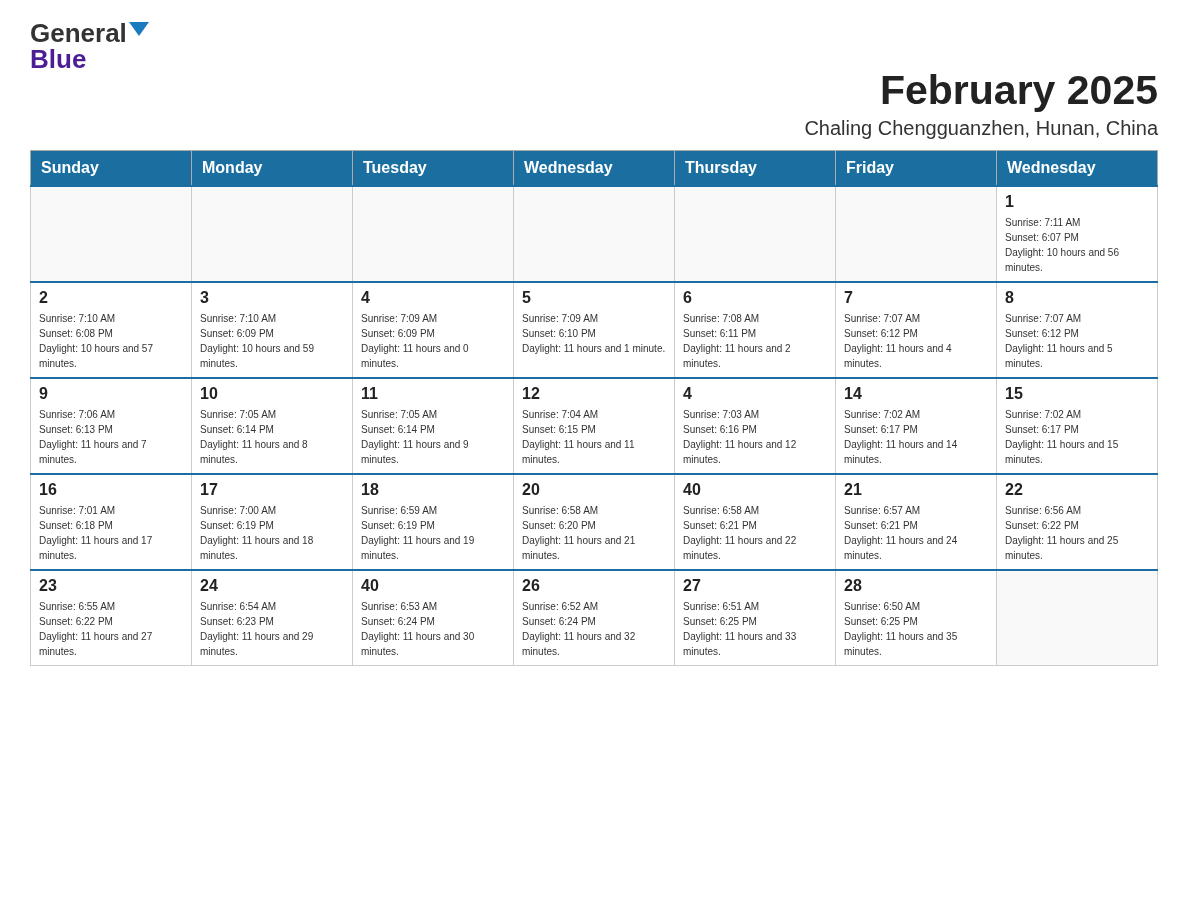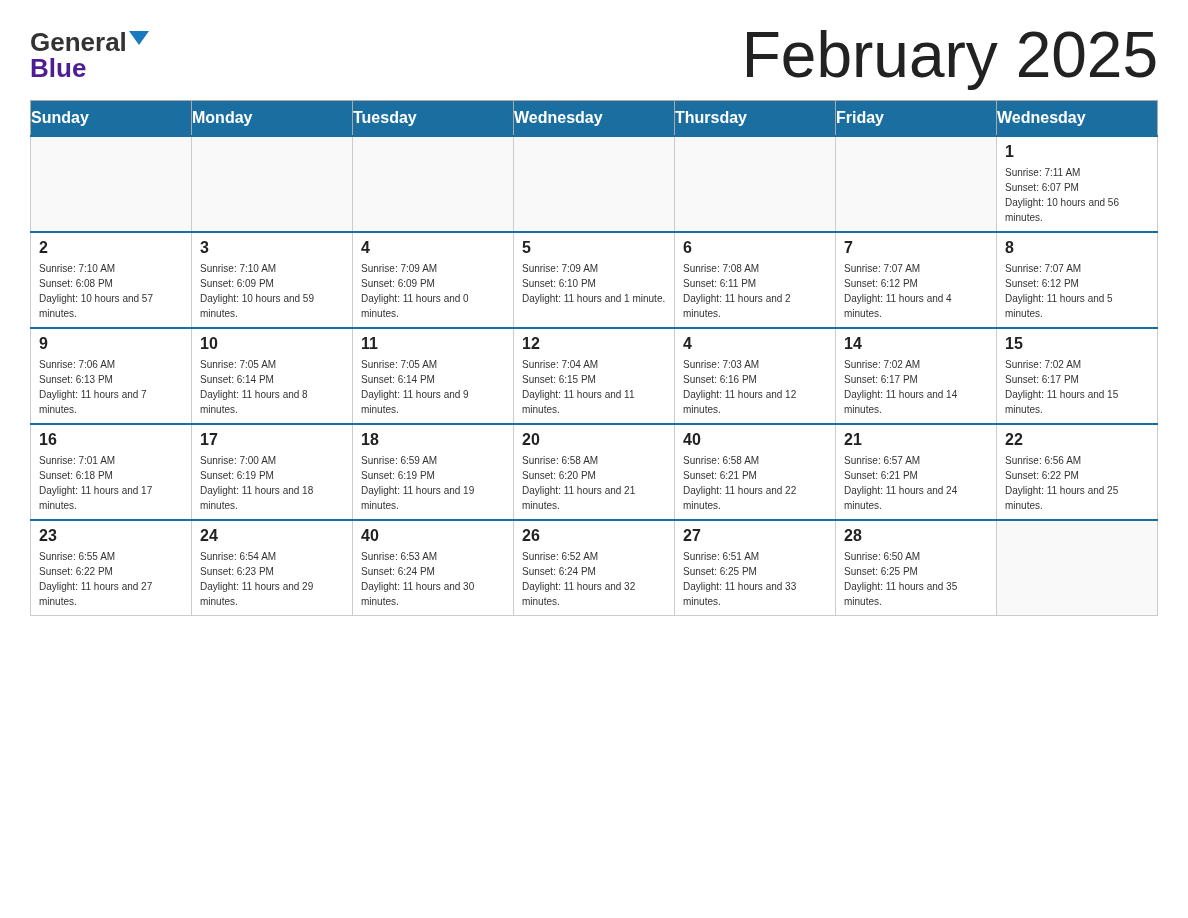--- a/index.html
+++ b/index.html
@@ -7,21 +7,21 @@
       font-family: Arial, sans-serif;
       background: #fff;
       color: #222;
       width: 1188px;
       min-height: 918px;
       padding: 20px 30px;
     }
     .header {
       display: flex;
       justify-content: space-between;
-      align-items: center;
+      align-items: flex-start;
       margin-bottom: 10px;
     }
     .logo {
       display: flex;
       flex-direction: column;
       align-items: flex-start;
     }
     .logo-general {
       font-size: 26px;
       font-weight: bold;
@@ -43,41 +43,42 @@
       border-top: 14px solid #1a7abf;
       margin-left: 2px;
       vertical-align: middle;
       position: relative;
       top: -4px;
     }
     .title-block {
       text-align: right;
     }
     .month-title {
-      font-size: 64px;
-      font-weight: normal;
+      font-size: 41px;
+      font-weight: bold;
       color: #222;
       line-height: 1.1;
+      margin-top: 48px;
     }
     .location-title {
       font-size: 20px;
       color: #333;
       margin-top: 4px;
     }
     .calendar {
       width: 100%;
       border-collapse: collapse;
       margin-top: 10px;
     }
     .calendar thead th {
       background-color: #1a6fa0;
       color: #fff;
       font-size: 16px;
       font-weight: bold;
-      padding: 8px 0;
+      padding: 8px 10px;
       text-align: left;
       border: 1px solid #aaa;
     }
     .calendar tbody td {
       vertical-align: top;
       border: 1px solid #ccc;
       padding: 6px 8px;
       width: 14.28%;
       min-height: 100px;
     }
@@ -110,20 +111,21 @@
 <div class="header">
   <div class="logo">
     <div class="logo-row">
       <span class="logo-general">General</span>
       <span class="logo-triangle"></span>
     </div>
     <span class="logo-blue">Blue</span>
   </div>
   <div class="title-block">
     <div class="month-title">February 2025</div>
+    <div class="location-title">Chaling Chengguanzhen, Hunan, China</div>
   </div>
 </div>
 
 <table class="calendar">
   <thead>
     <tr>
     <th>Sunday</th>
         <th>Monday</th>
         <th>Tuesday</th>
         <th>Wednesday</th>

